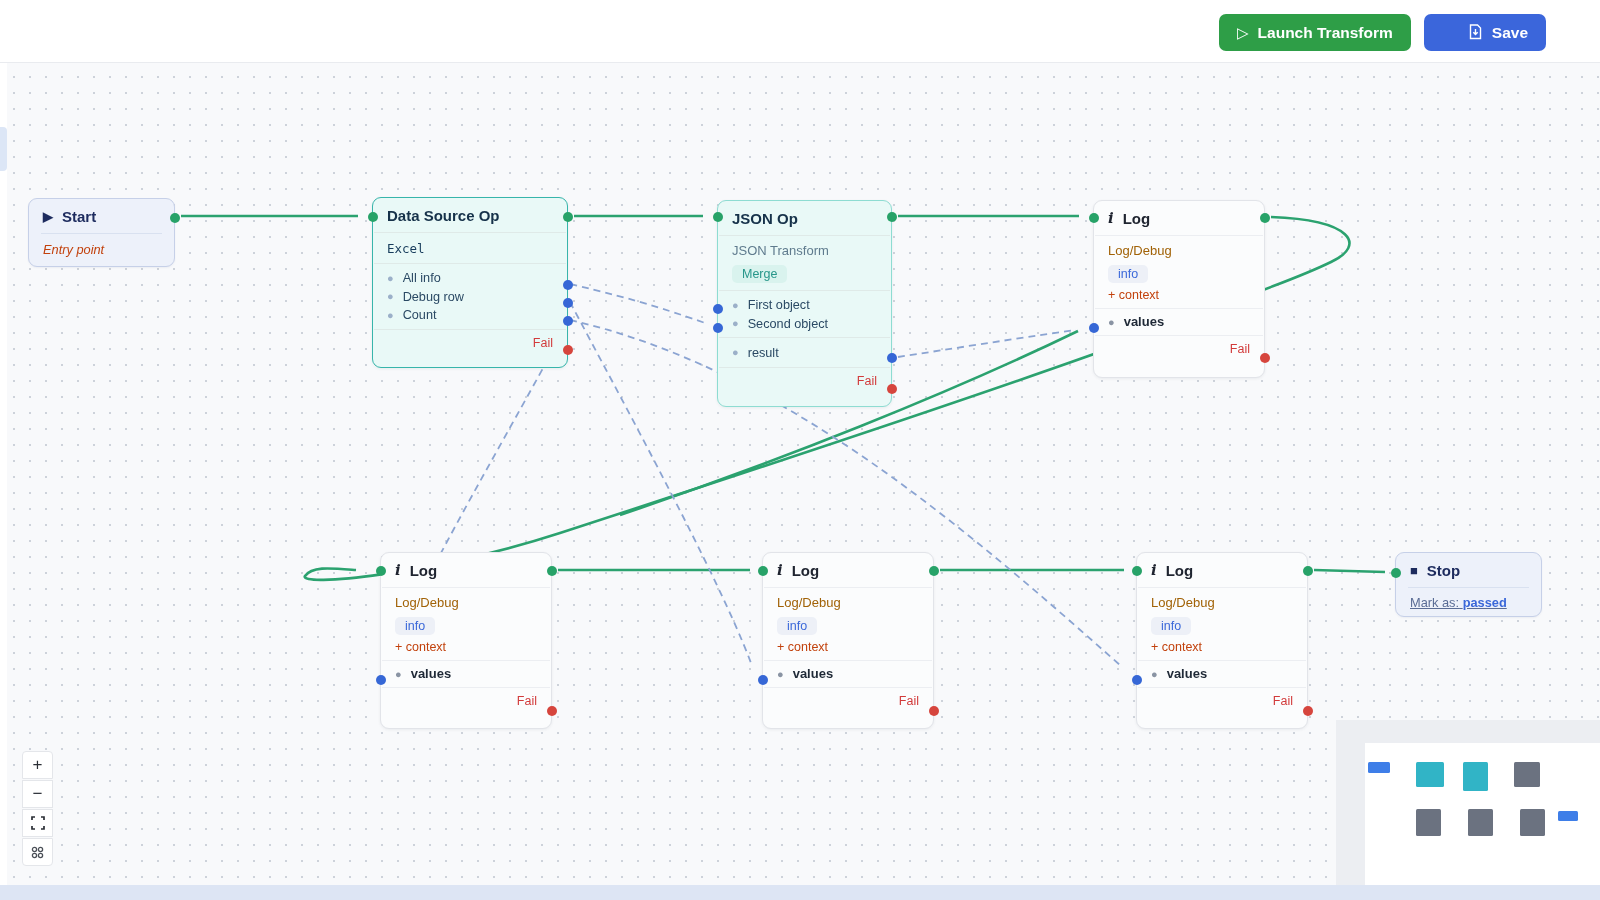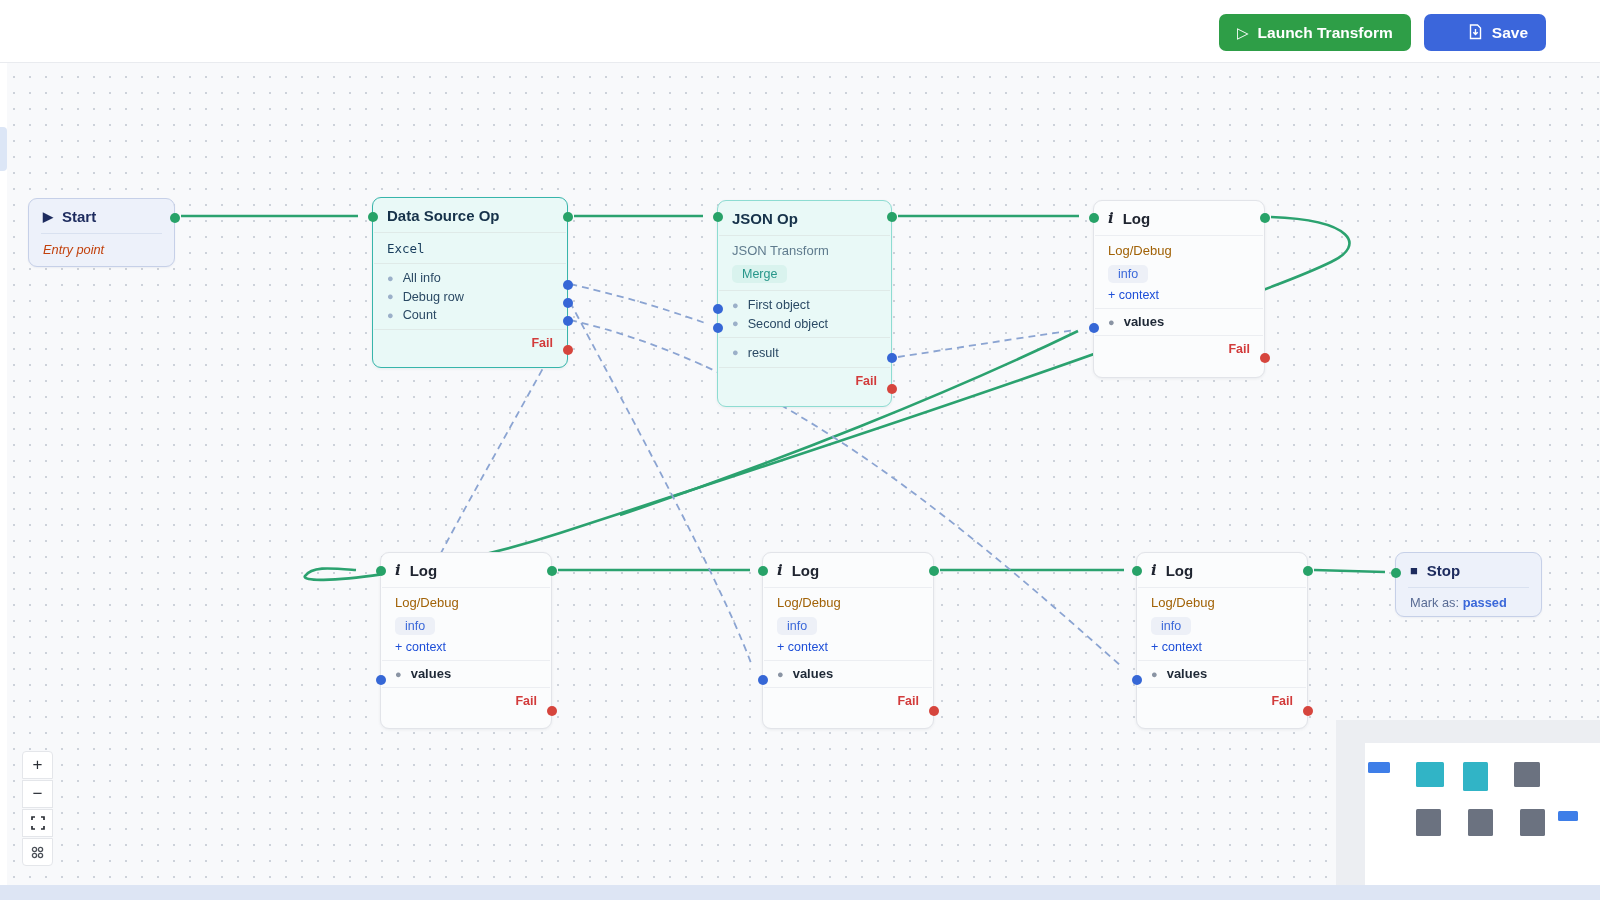--- a/index.html
+++ b/index.html
@@ -42,29 +42,29 @@
   .sep { height:1px; background:#dfeae8; margin:0 1px; }
   .node-start .sep, .node-stop .sep { background:#d9e1f0; margin:0 12px; }
   .node-log .sep { background:#eceef2; }
   .n-sub { padding:7px 14px 2px; color:#5f7b8e; font-size:13px; }
   .node-log .n-sub { color:#a16207; }
   .n-code { padding:8px 14px 7px; font-family:"DejaVu Sans Mono", monospace; font-size:12.5px; color:#173c5c; }
   .badge-row { padding:5px 14px 7px; }
   .badge { display:inline-block; padding:2px 10px; border-radius:5px; font-size:12.5px; }
   .badge-merge { background:#d9f3ee; color:#27968a;text-align:center; }
   .badge-info  { background:#edf0f7; color:#3b68d9; }
-  .ctx { padding:1px 14px 6px; color:#1d4ed8; font-size:12.5px; }
+  .ctx { padding:1px 14px 6px; color:#c2410c; font-size:12.5px; }
   .rows { padding:5px 0 4px; }
   .row { display:flex; align-items:center; gap:9px; height:18.5px; padding:0 14px; color:#2a4964; font-size:12.7px; }
   .row .b { color:#9bb0c9; font-size:11px; line-height:1; }
   .row-val { font-weight:bold; color:#1f2937; padding:5px 14px 6px; display:flex; gap:9px; align-items:center; }
   .row-val .b { color:#8a94a4; font-size:11px; }
-  .fail-row { padding:6px 14px; text-align:right; color:#d23b3b; font-size:12.5px; font-weight:bold; }
+  .fail-row { padding:6px 14px; text-align:right; color:#d23b3b; font-size:12.5px; font-weight:normal; }
   .n-italic { padding:8px 14px; font-style:italic; color:#c2410c; font-size:12.8px; }
-  .mark-row { padding:7px 14px; font-size:12.8px; color:#5a6c95; }
+  .mark-row { padding:7px 14px; font-size:12.8px; color:#5a6c95;text-decoration:underline; }
   .mark-row .mv { color:#3b68d9; font-weight:bold; }
 
   .port { position:absolute; width:10px; height:10px; border-radius:50%; z-index:5; cursor:crosshair; }
   .pL { left:-5.5px; } .pR { right:-5.5px; }
   .p-green { background:#27a268; } .p-blue { background:#3667d6; } .p-red { background:#d6453d; }
 
   
   .controls { position:absolute; left:22px; top:688px; width:31px; display:flex; flex-direction:column; gap:1px; z-index:20; }
   .ctl { width:31px; height:28px; background:#fff; border:1px solid #e4e6ea; display:flex; align-items:center; justify-content:center;
          font-size:17px; color:#2b2f36; cursor:pointer; }

